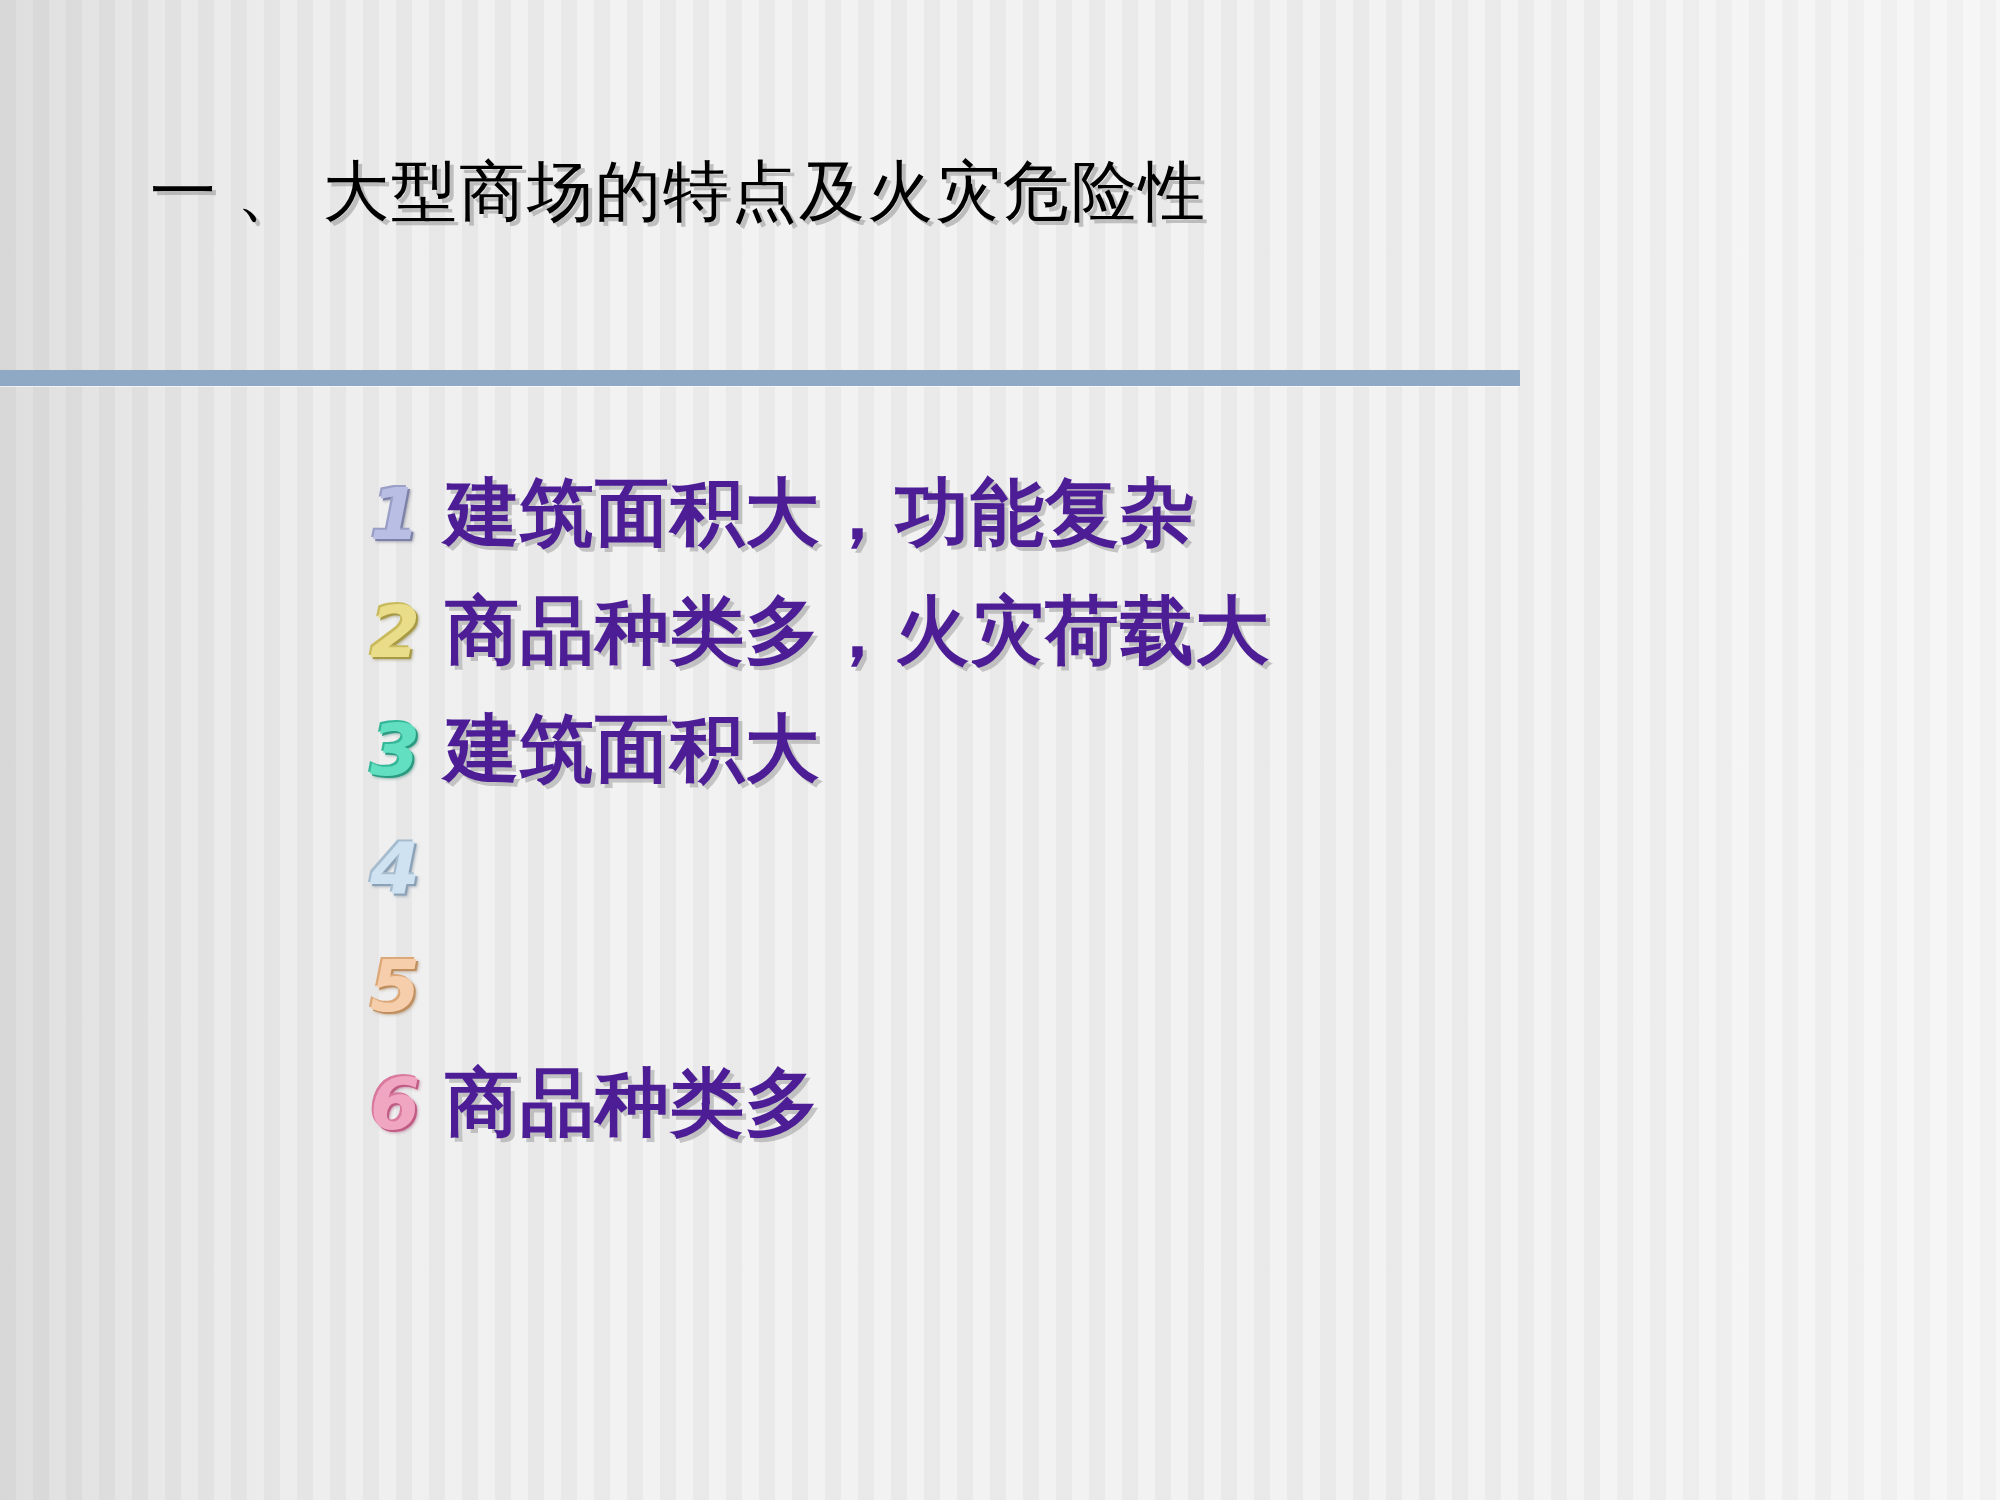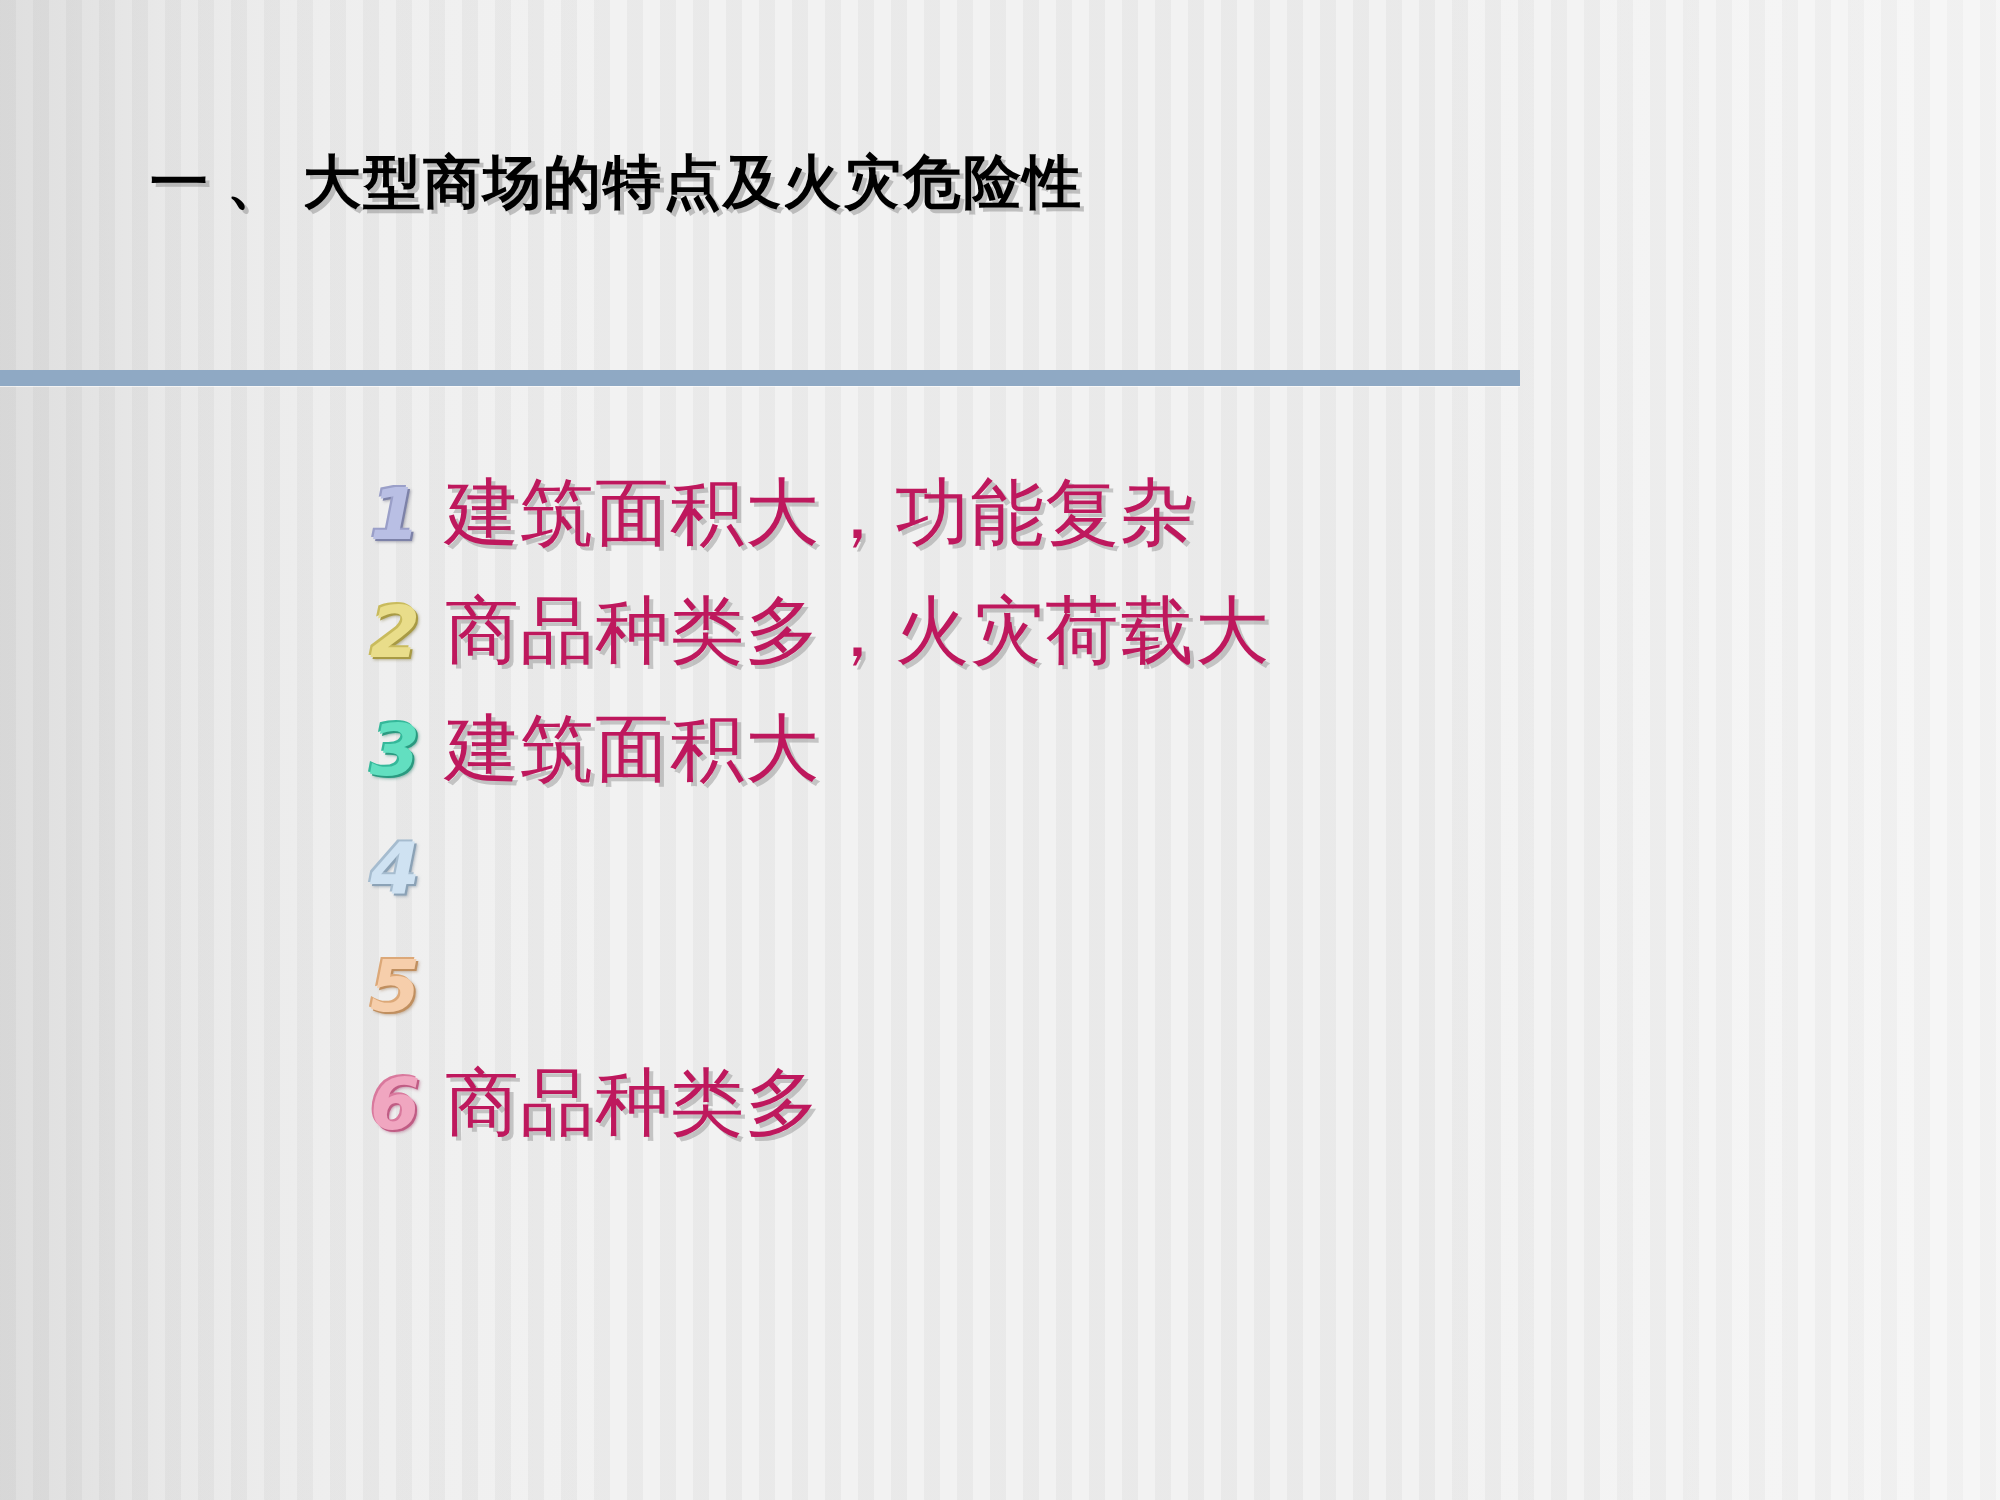--- a/index.html
+++ b/index.html
@@ -52,23 +52,23 @@
     );
     pointer-events: none;
   }
 
   
   #title {
     position: absolute;
     left: 150px;
     top: 112px;
     width: 1720px;
-    font-size: 58px;
+    font-size: 66px;
     line-height: 1.1;
-    font-weight: 700;
+    font-weight: 400;
     color: #000000;
     letter-spacing: 2px;
     white-space: nowrap;
     text-shadow: 4px 4px 0 rgba(150,150,150,0.55);
   }
 
   
   #divider {
     position: absolute;
     left: 0px;
@@ -98,22 +98,22 @@
     font-family: "DejaVu Sans", "Liberation Sans", sans-serif;
     font-size: 72px;
     font-weight: 700;
     font-style: italic;
     line-height: 1;
     user-select: none;
   }
   .bullet-text {
     flex: 1 1 auto;
     font-size: 74px;
-    font-weight: 400;
-    color: #be185d;
+    font-weight: 700;
+    color: #4c1d95;
     white-space: nowrap;
     letter-spacing: 1px;
     text-shadow: 4px 4px 0 rgba(150,150,150,0.5);
   }
 
   
   .n1 {
     color: #b9bfe4;
     text-shadow:
       -2px -2px 0 #9a9fc8,

